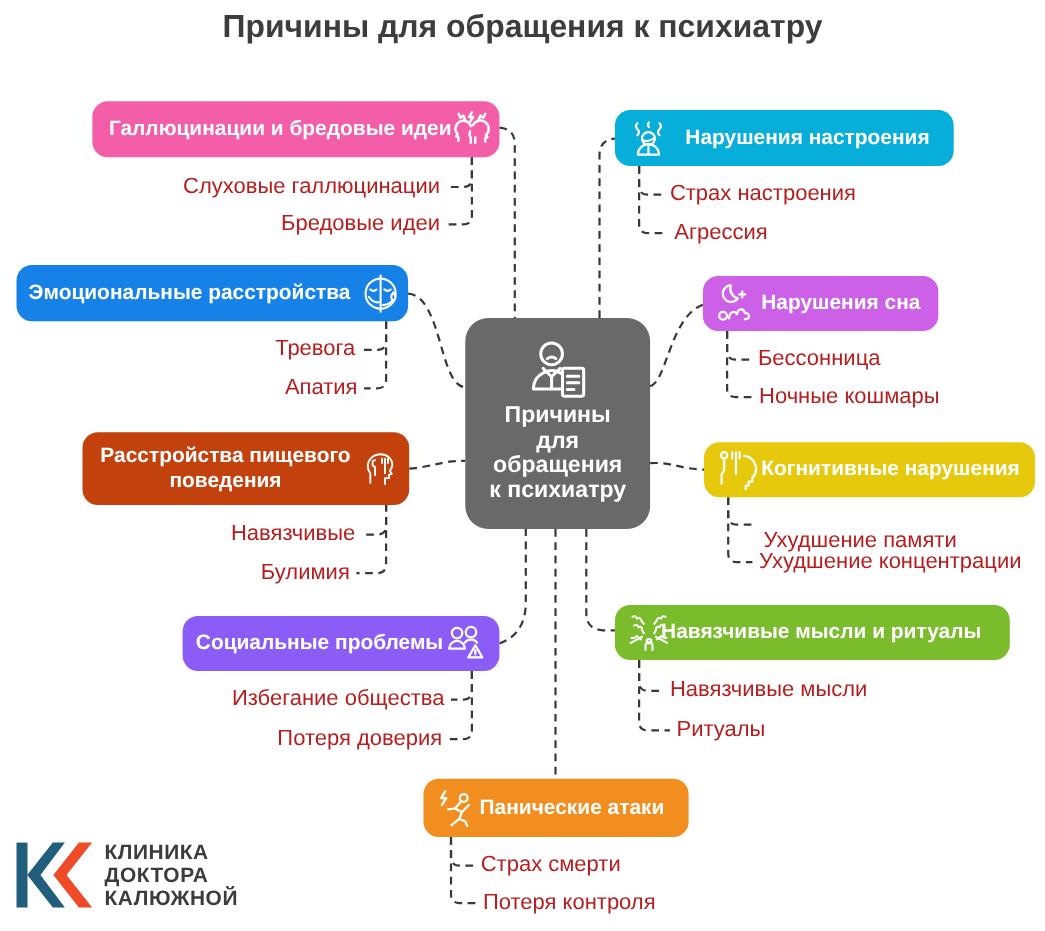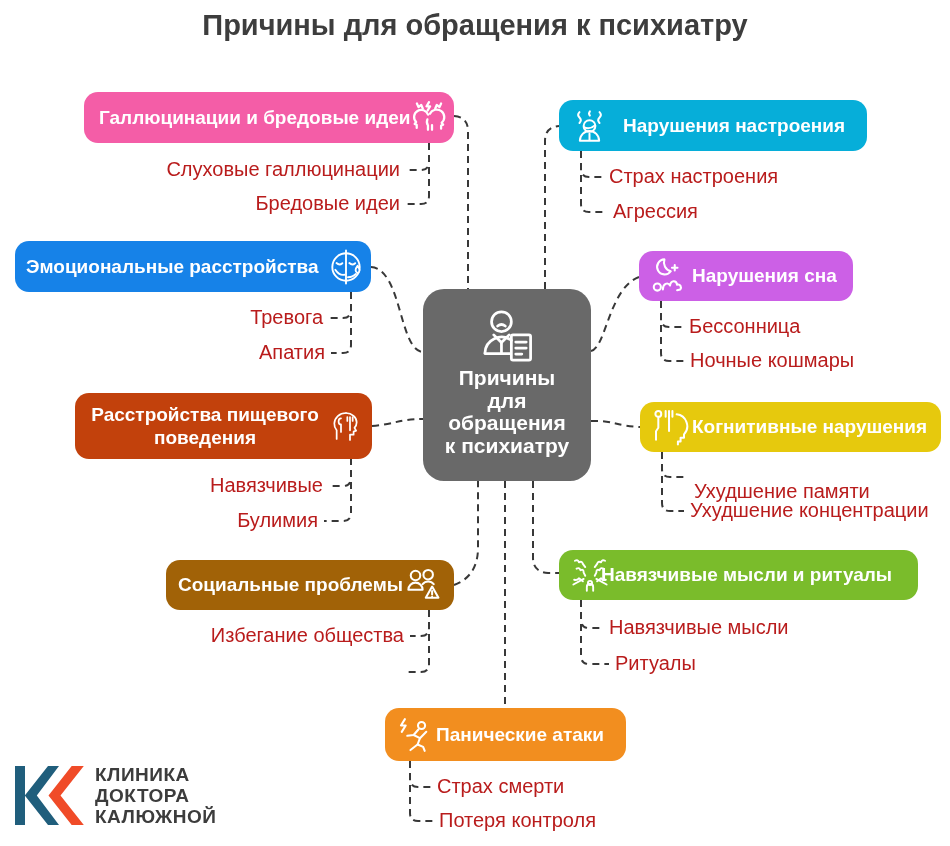--- a/index.html
+++ b/index.html
@@ -121,21 +121,21 @@
   <div class="box" style="left:640px;top:402px;width:301px;height:50px;background:#e6c90d;padding-left:52px;">
     <svg class="icoL" width="37" height="37" viewBox="0 0 48 48" fill="none" stroke="#fff" stroke-width="2.6" stroke-linecap="round" stroke-linejoin="round">
       <circle cx="8.2" cy="7" r="3.8"></circle>
       <path d="M8.2,11 l0,14 -3,4.5 0,11"></path>
       <path d="M17.7,3.2 l0,7.6 M22.1,3.2 l0,8.2 M26.5,3.2 l0,7.6 M22.1,11.4 l0,17.7"></path>
       <path d="M32,7.6 a15.5,15.5 0 0 1 9.5,26 l0,4.4 -4.4,0 0,4.8 -3.5,0 0,4.2"></path>
     </svg>
     <span class="txt">Когнитивные нарушения</span>
   </div>
 
-  <div class="box" style="left:166px;top:560px;width:288px;height:50px;background:#a16207;padding-left:12px;align-items:center;">
+  <div class="box" style="left:166px;top:560px;width:288px;height:50px;background:#8b5cf6;padding-left:12px;align-items:center;">
     <span class="txt">Социальные проблемы</span>
     <svg class="icoR" width="38" height="38" viewBox="0 0 48 48" fill="none" stroke="#fff" stroke-width="2.6" stroke-linecap="round" stroke-linejoin="round">
       <circle cx="12" cy="12" r="6"></circle>
       <path d="M3,30 a9,9 0 0 1 18,0 z"></path>
       <circle cx="28" cy="11" r="6"></circle>
       <path d="M21,23 a9,9 0 0 1 14,0"></path>
       <path d="M33,26 l8,14 -16,0 z"></path>
       <path d="M33,31.5 l0,4.5 M33,39 l0,0.5"></path>
     </svg>
   </div>
@@ -183,20 +183,21 @@
     <div style="text-align:center;color:#fff;font-weight:bold;font-size:21px;line-height:22.5px;margin-top:3px;">Причины<br>для<br>обращения<br>к психиатру</div>
   </div>
 
   <div class="leaf lr" style="right:550px;top:155px;">Слуховые галлюцинации</div>
   <div class="leaf lr" style="right:550px;top:189px;">Бредовые идеи</div>
   <div class="leaf lr" style="right:627px;top:303px;">Тревога</div>
   <div class="leaf lr" style="right:625px;top:338px;">Апатия</div>
   <div class="leaf lr" style="right:627px;top:471px;">Навязчивые</div>
   <div class="leaf lr" style="right:632px;top:506px;">Булимия</div>
   <div class="leaf lr" style="right:546px;top:621px;">Избегание общества</div>
+  <div class="leaf lr" style="right:548px;top:657px;">Потеря доверия</div>
 
   <div class="leaf" style="left:609px;top:162px;">Страх настроения</div>
   <div class="leaf" style="left:613px;top:197px;">Агрессия</div>
   <div class="leaf" style="left:689px;top:312px;">Бессонница</div>
   <div class="leaf" style="left:690px;top:346px;">Ночные кошмары</div>
   <div class="leaf" style="left:694px;top:462px;margin-top:15px;">Ухудшение памяти</div>
   <div class="leaf" style="left:690px;top:496px;">Ухудшение концентрации</div>
   <div class="leaf" style="left:609px;top:613px;">Навязчивые мысли</div>
   <div class="leaf" style="left:615px;top:649px;">Ритуалы</div>
 

